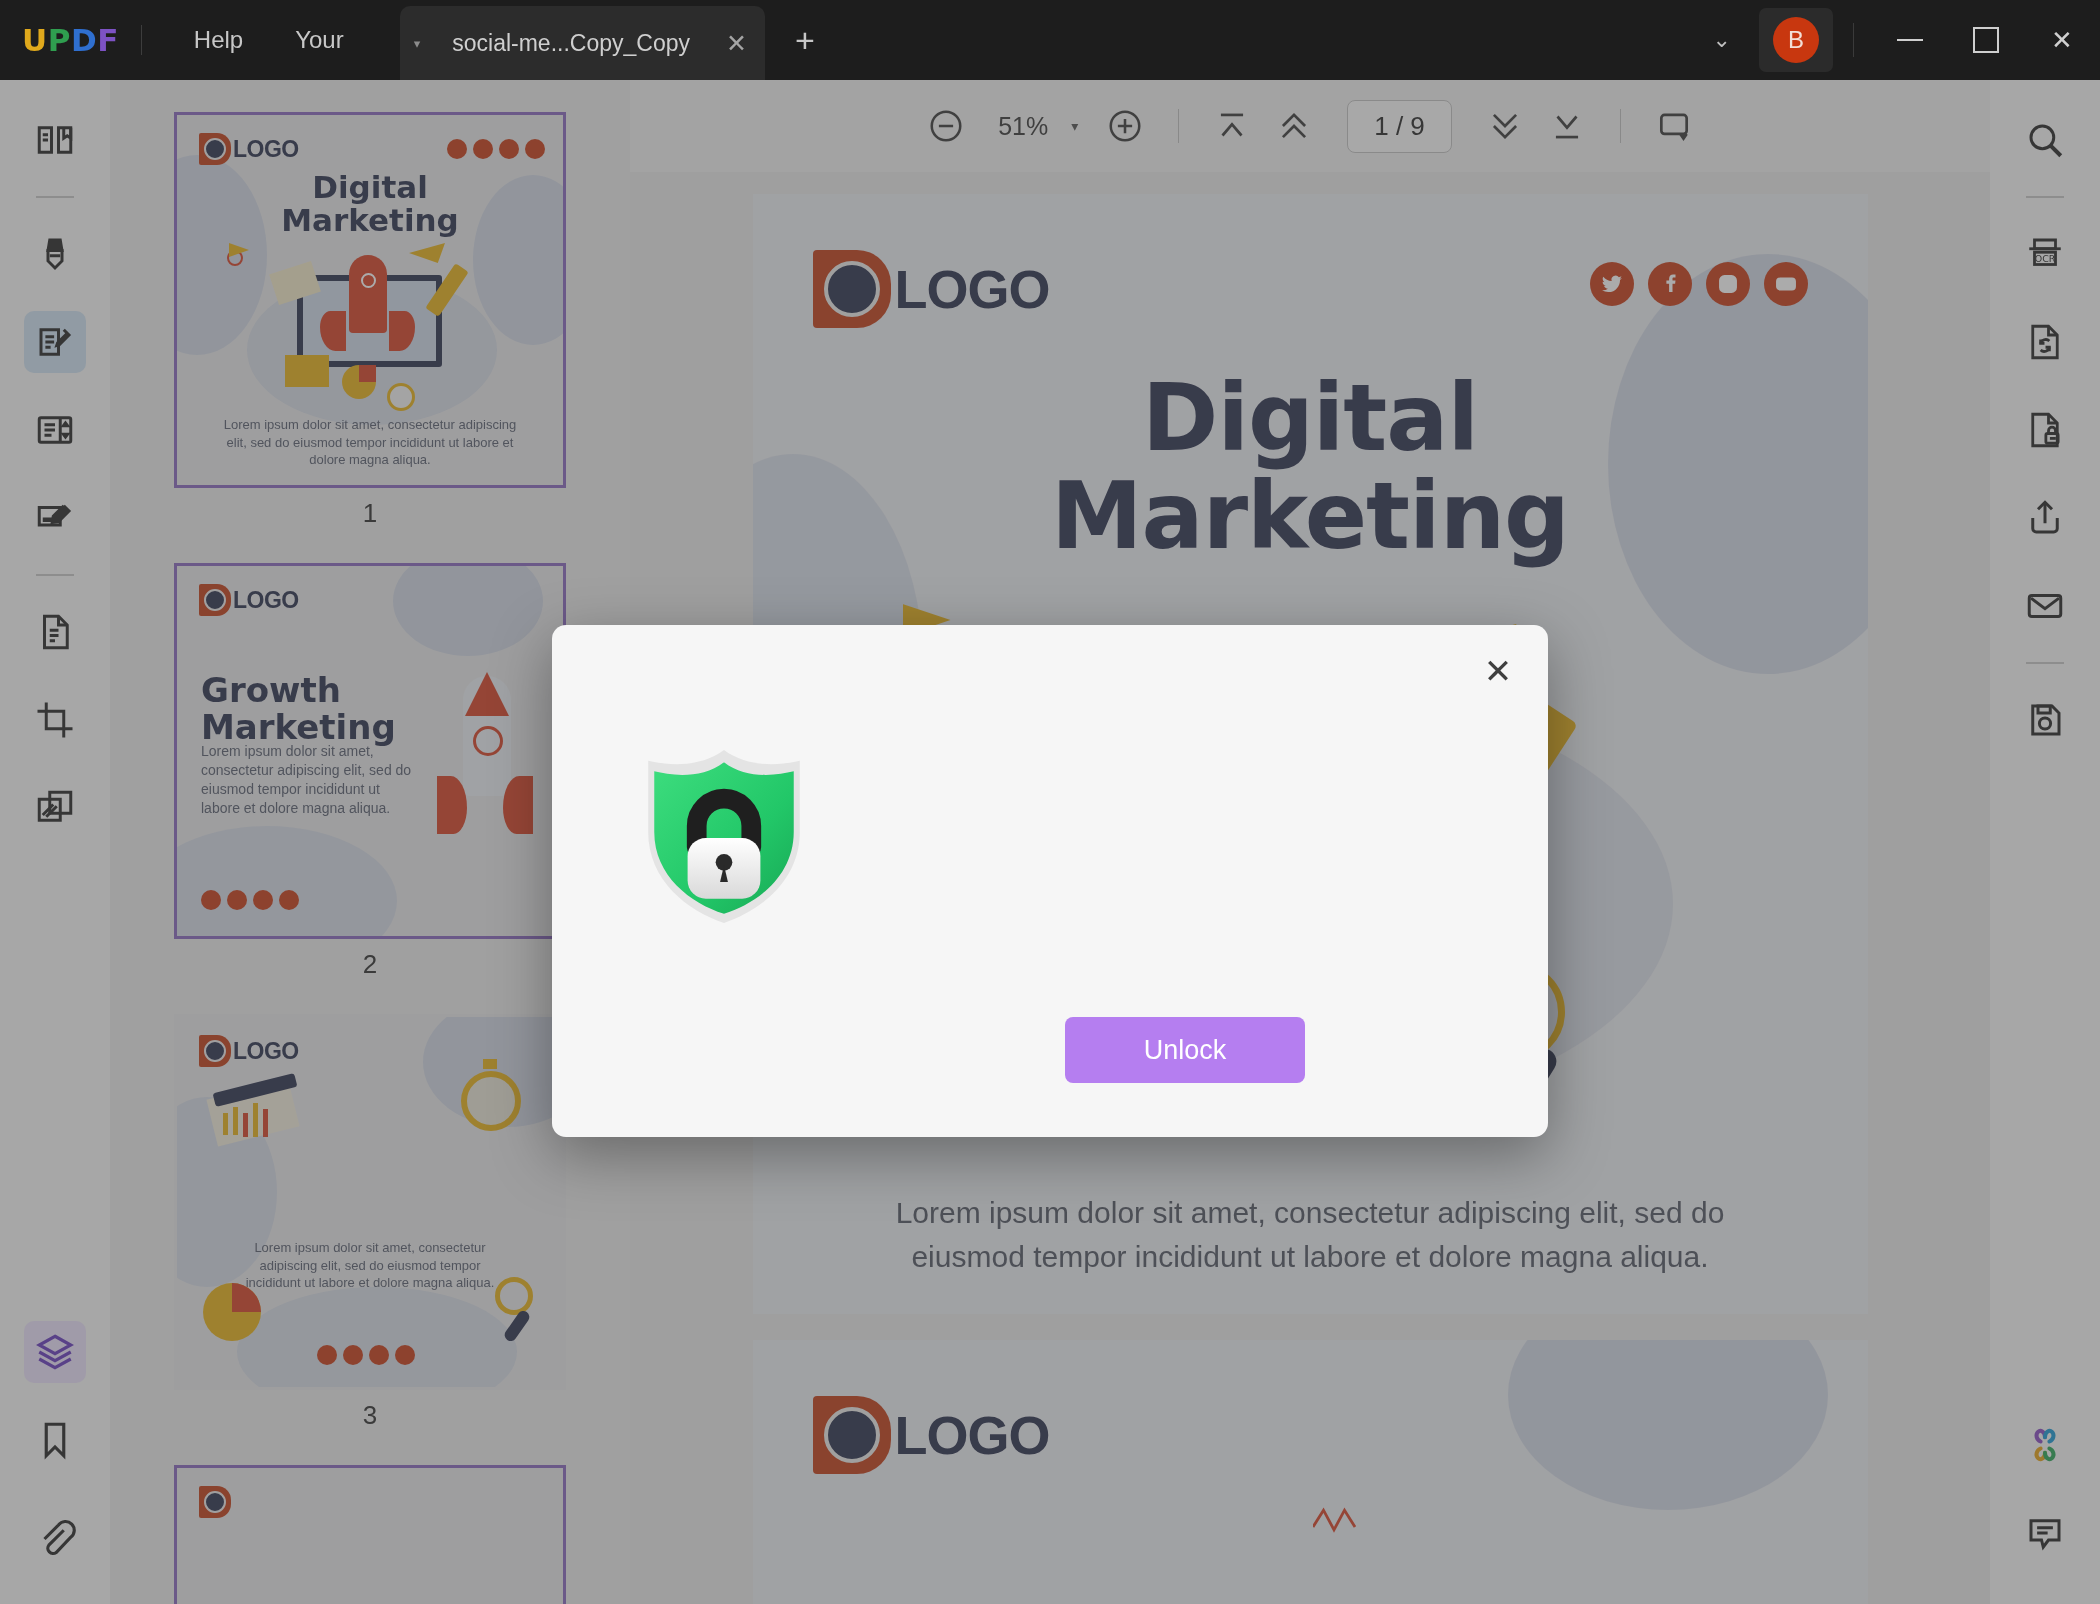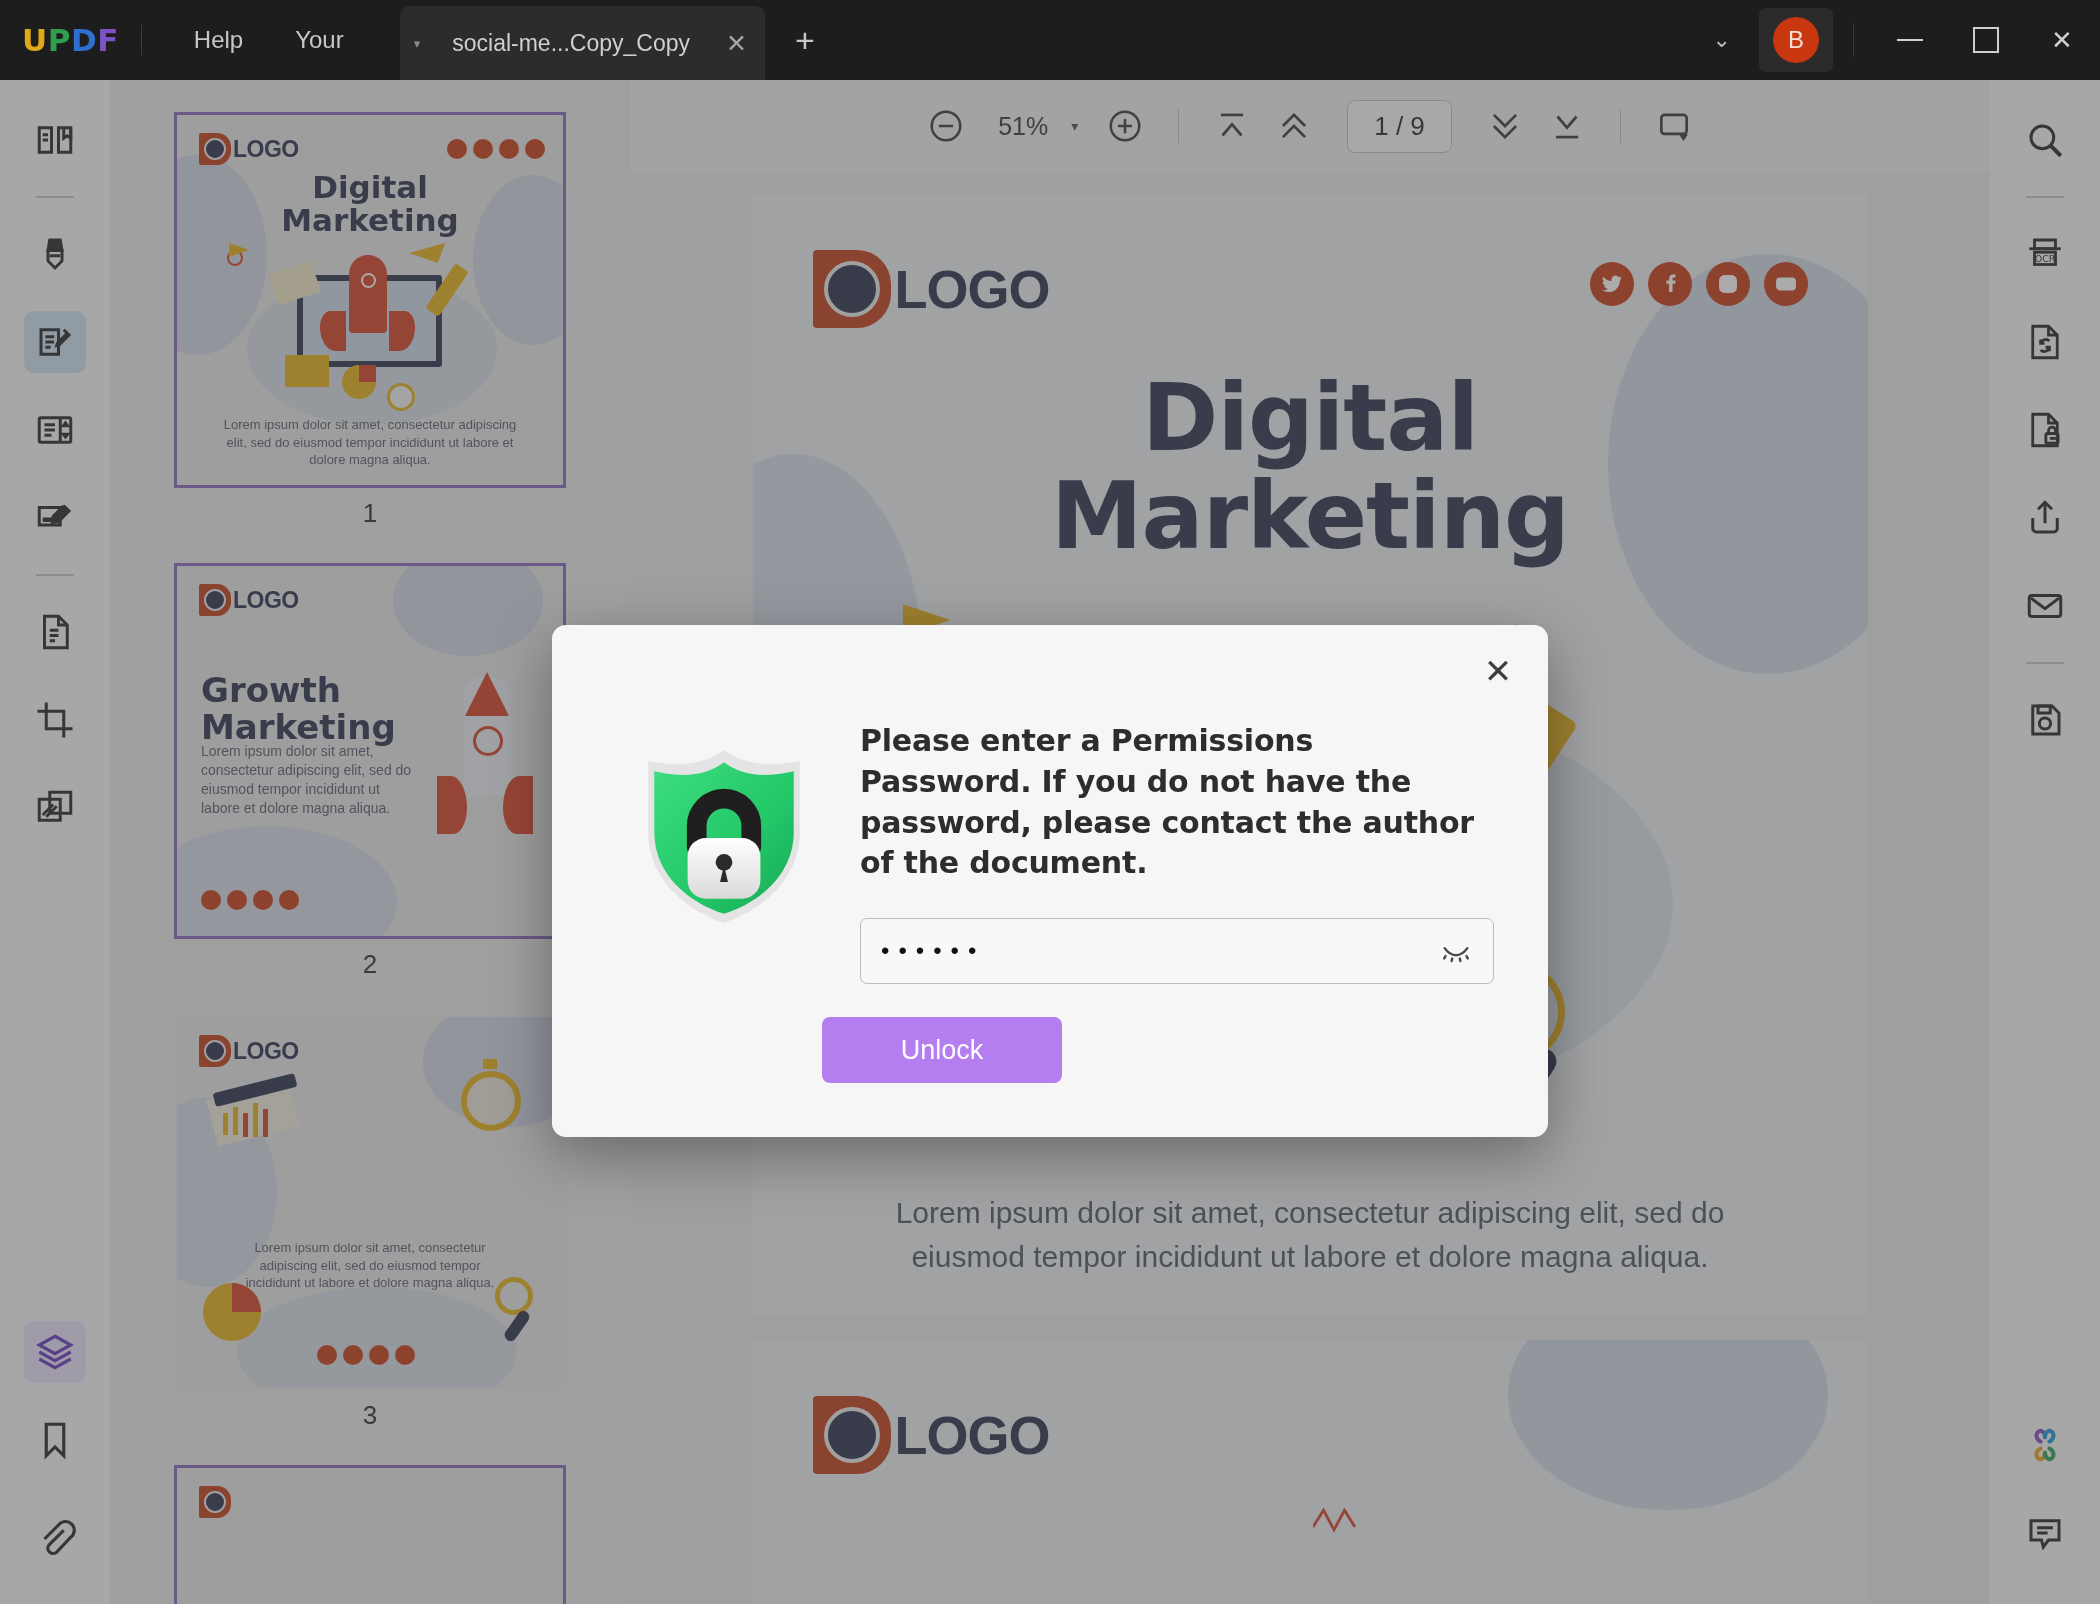--- a/index.html
+++ b/index.html
@@ -170,21 +170,21 @@
     font-size: 30px; font-weight: bold; color: #2d2d2d; line-height: 1.36; letter-spacing: -.2px;
     font-family: "DejaVu Sans", sans-serif;
   }
   .pw-field {
     margin-top: 34px; height: 66px; border: 1px solid #bdbdbd; border-radius: 7px;
     background: #f8f8f8; display: flex; align-items: center; padding: 0 16px 0 20px;
   }
   .pw-dots { flex: 1; font-size: 24px; letter-spacing: 9px; color: #111; line-height: 1; }
   .eye-ic { width: 42px; height: 42px; display:flex; align-items:center; justify-content:center; }
   .eye-ic svg { width: 34px; height: 34px; }
-  .modal-actions { position:absolute; left: 0; right: 0; bottom: 54px; display:flex; justify-content:flex-start; gap: 22px; padding-left: 270px;}
+  .modal-actions { position:absolute; left: 0; right: 0; bottom: 54px; display:flex; justify-content:center; gap: 22px; padding-left: 270px;}
   .btn {
     width: 240px; height: 66px; border-radius: 8px; font-size: 27px;
     display:flex; align-items:center; justify-content:center;
   }
   .btn-primary { background: #b57ef0; color: #ffffff; }
   .btn-secondary { background: #fbfbfb; color: #1f1f1f; border: 1px solid #cfcfcf; }
 </style>
 </head>
 <body>
 
@@ -644,32 +644,20 @@
                 </linearGradient>
               </defs>
               <path d="M60 6 C44 18, 22 16, 10 13 V60 C10 92, 36 112, 60 120 C84 112, 110 92, 110 60 V13 C98 16, 76 18, 60 6 Z" fill="#e4e4e4"></path>
               <path d="M60 14 C46 25, 26 23, 14 20 V60 C14 89, 38 107, 60 114 C82 107, 106 89, 106 60 V20 C94 23, 74 25, 60 14 Z" fill="url(#gsh)"></path>
               <path d="M42 70 V56 a18 18 0 0 1 36 0 V70" fill="none" stroke="#1f1f1f" stroke-width="13" stroke-linecap="round"></path>
               <rect x="36" y="64" width="48" height="40" rx="12" fill="url(#gbody)"></rect>
               <circle cx="60" cy="80" r="5.5" fill="#2a2a2a"></circle>
               <path d="M60 82 l2.6 11 h-5.2 z" fill="#2a2a2a"></path>
             </svg>
           </div>
-          <div class="modal-right">
-            <div class="modal-msg">Please enter a Permissions Password. If you do not have the password, please contact the author of the document.</div>
-            <div class="pw-field">
-              <div class="pw-dots" placeholder="">••••••</div>
-              <div class="eye-ic">
-                <svg viewBox="0 0 24 24" fill="none" stroke="#4a4a4a" stroke-width="1.7" stroke-linecap="round">
-                  <path d="M4 10c2.4 3.4 5 5 8 5s5.6-1.6 8-5"></path>
-                  <path d="M4.6 15.6l-.9 1.6M9.3 17.3l-.4 1.8M14.7 17.3l.4 1.8M19.4 15.6l.9 1.6"></path>
-                </svg>
-              </div>
-            </div>
-          </div>
         </div>
         <div class="modal-actions">
           <div class="btn btn-primary">Unlock</div>
         </div>
       </div>
     </div>
 
   </div>
 </div>
 

